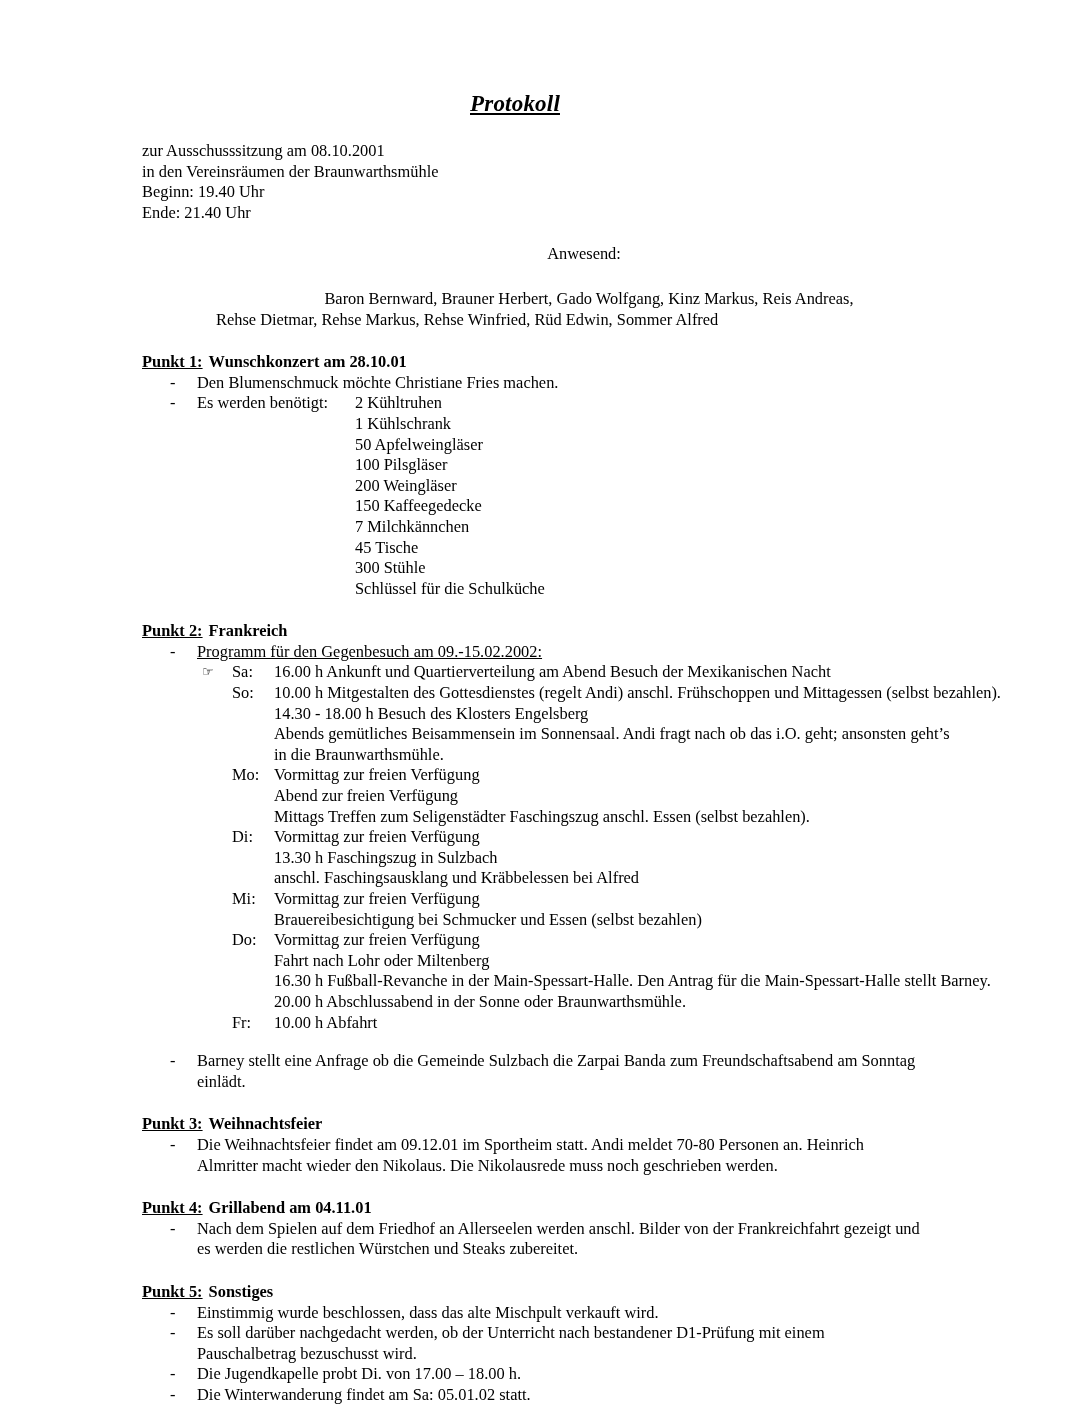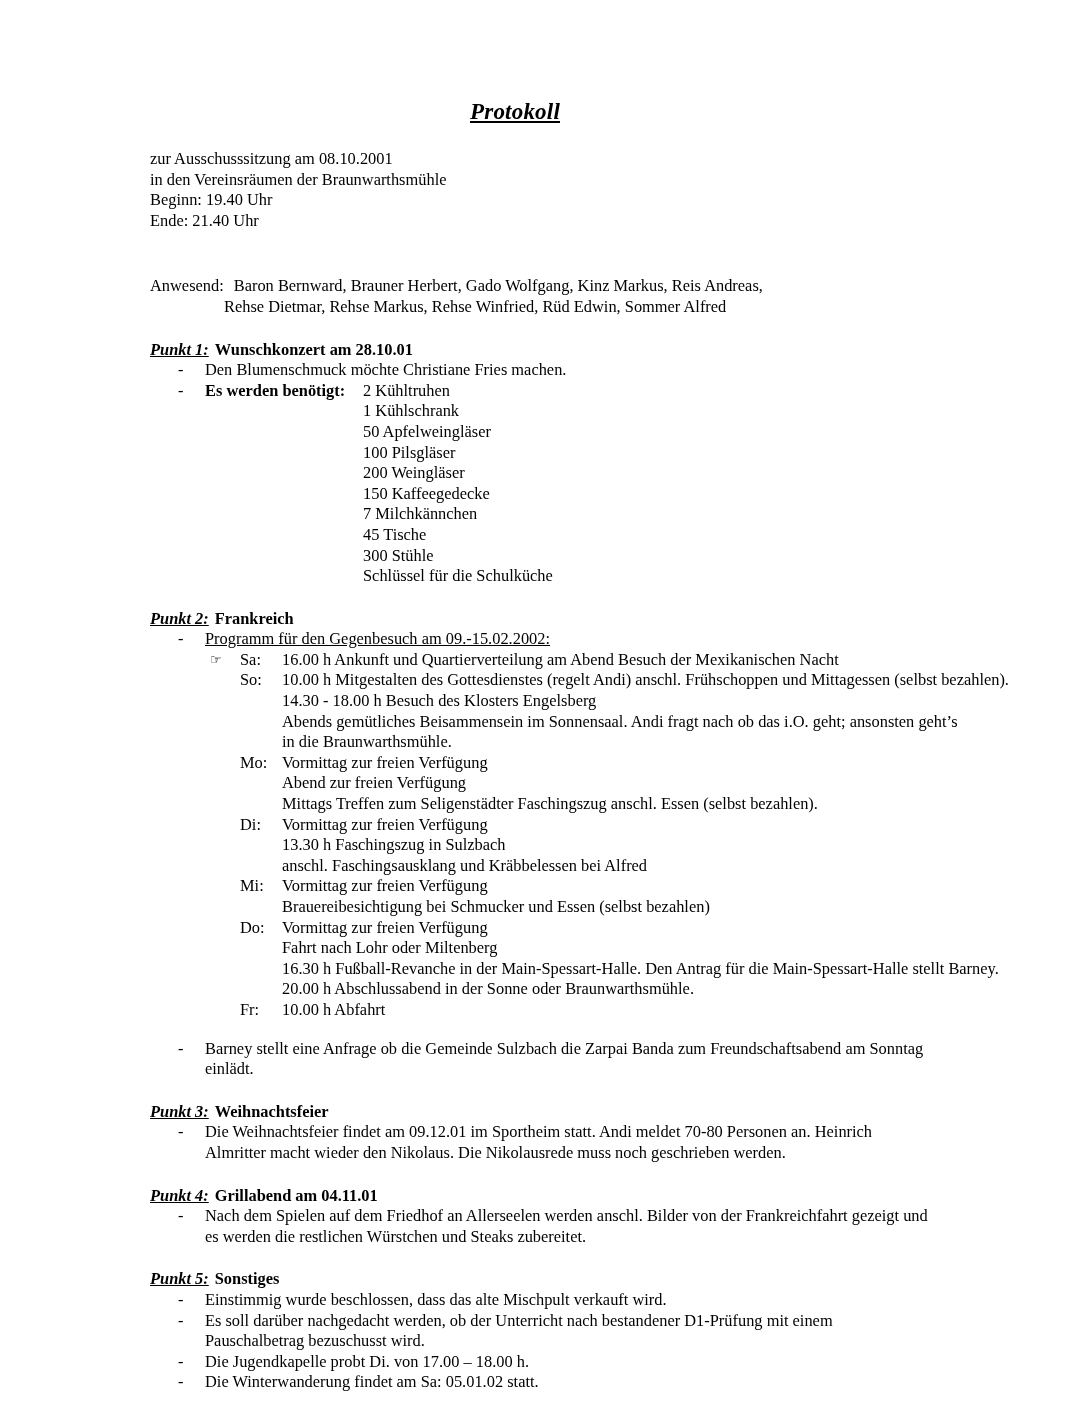--- a/index.html
+++ b/index.html
@@ -13,21 +13,21 @@
     height: 1408px;
     font-family: "Liberation Serif", "DejaVu Serif", serif;
     color: #000000;
     -webkit-font-smoothing: none;
   }
   .page {
     position: relative;
     width: 1088px;
     height: 1408px;
     box-sizing: border-box;
-    padding: 8px;
+    padding: 0;
     overflow: hidden;
   }
 
   
   .doc-title {
     text-align: center;
     font-size: 23px;
     font-weight: bold;
     font-style: italic;
     text-decoration: underline;
@@ -44,34 +44,33 @@
     margin-left: 142px;
     margin-right: 62px;
     font-size: 16.4px;
     line-height: 20.6px;
   }
   .line { white-space: pre-wrap; }
 
   .meta-block { margin-top: 26px; }
 
   .attend-block { margin-top: 21px; }
-  .attend-row { display: flex; align-items: flex-end; }
+  .attend-row { display: flex; align-items: center; flex-direction: column; }
   .attend-label { white-space: pre; }
   .attend-names { }
   .attend-cont { padding-left: 74px; }
 
   
   .section { margin-top: 22px; }
   .sec-head {
     font-weight: bold;
     font-size: 16.4px;
     line-height: 20.6px;
   }
   .sec-head .punkt {
-    font-style: italic;
     text-decoration: underline;
   }
   .sec-head .punkt-title { font-style: normal; text-decoration: none; }
 
   
   .dash-item {
     display: flex;
     align-items: flex-start;
     margin-left: 28px;
   }
@@ -79,21 +78,21 @@
     width: 27px;
     flex: 0 0 27px;
     text-align: left;
     font-size: 16.4px;
     line-height: 20.6px;
   }
   .dash-body { flex: 1 1 auto; }
 
   
   .need-row { display: flex; align-items: flex-start; }
-  .need-label { flex: 0 0 158px; white-space: pre; font-weight: bold; }
+  .need-label { flex: 0 0 158px; white-space: pre; }
   .need-list { flex: 1 1 auto; }
   .need-list .line { }
 
   
   .prog-underline { text-decoration: underline; }
 
   .day-area { margin-left: 60px; margin-top: 0; }
   .day-row { display: flex; align-items: flex-start; }
   .hand-mark {
     flex: 0 0 30px;

